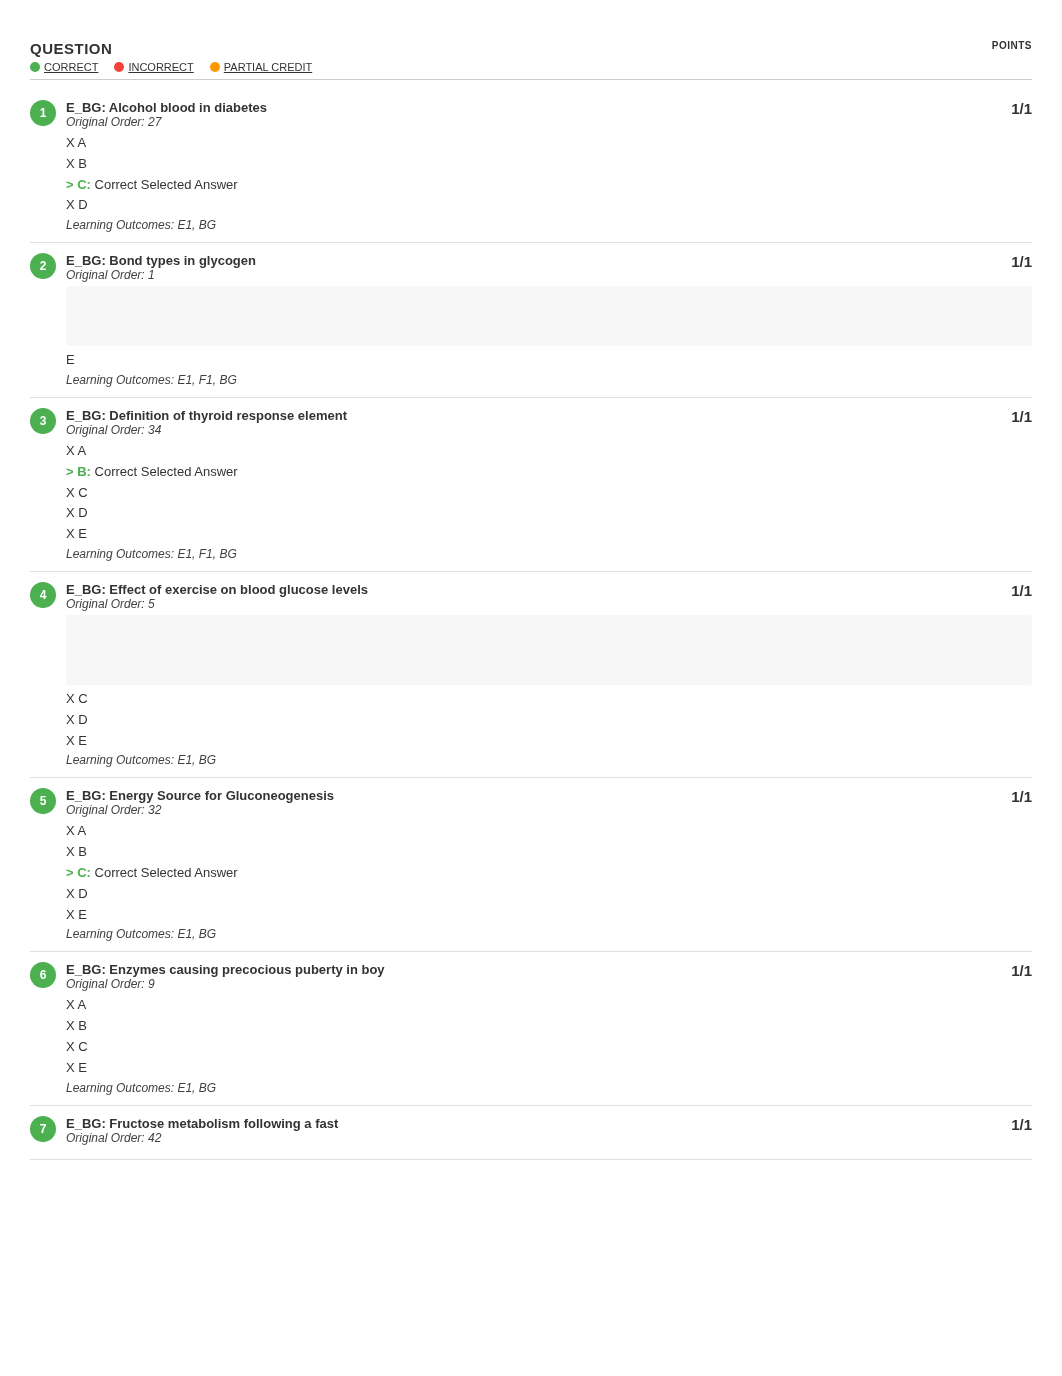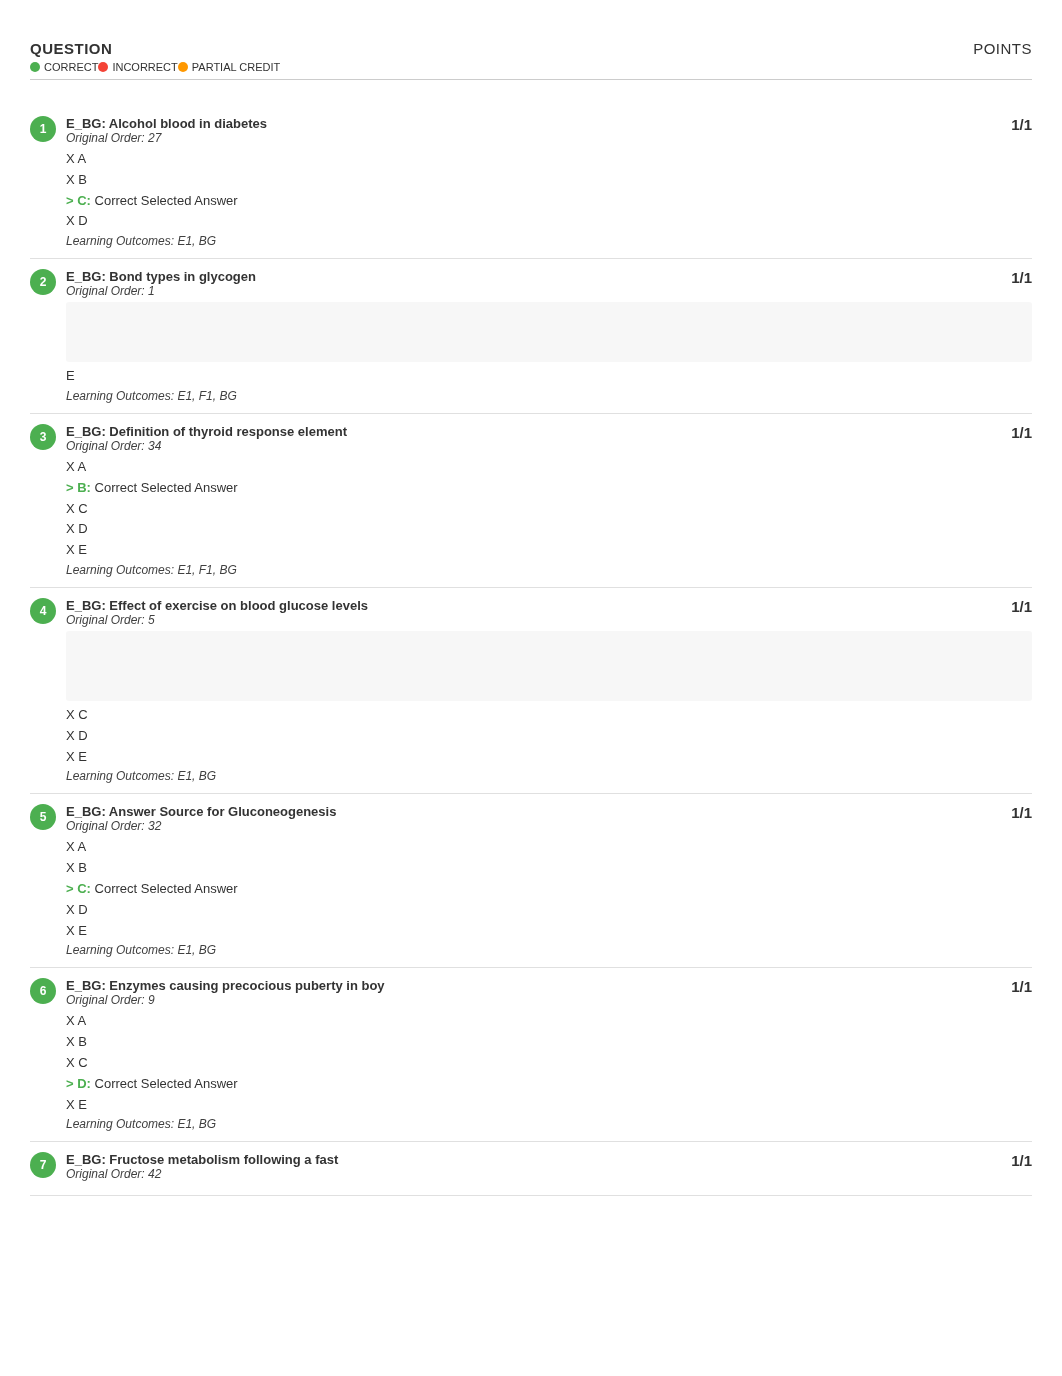--- a/index.html
+++ b/index.html
@@ -12,54 +12,56 @@
     }
     .page {
       padding: 40px 30px;
     }
     .header-row {
       display: flex;
       justify-content: space-between;
       align-items: flex-start;
       border-bottom: 1px solid #ccc;
       padding-bottom: 6px;
-      margin-bottom: 26px;
+      margin-bottom: 10px;
     }
     .header-left {
       display: flex;
       flex-direction: column;
     }
     .header-title {
       font-weight: bold;
       font-size: 15px;
       letter-spacing: 0.5px;
     }
     .legend {
       display: flex;
       align-items: flex-end;
+      gap: 16px;
       margin-top: 4px;
       font-size: 11px;
+      text-decoration: underline;
     }
     .legend-item {
       display: flex;
       align-items: center;
       gap: 4px;
     }
     .legend-dot {
       width: 10px;
       height: 10px;
       border-radius: 50%;
       display: inline-block;
     }
     .dot-correct { background: #4caf50; }
     .dot-incorrect { background: #f44336; }
     .dot-partial { background: #ff9800; }
     .header-points {
-      font-weight: normal;
-      font-size: 15px;
+      font-weight: bold;
+      font-size: 10px;
       letter-spacing: 0.5px;
     }
     .question-block {
       border-bottom: 1px solid #e0e0e0;
       padding: 10px 0 10px 0;
     }
     .question-header {
       display: flex;
       align-items: flex-start;
       justify-content: space-between;
@@ -223,21 +225,21 @@
           <div class="answer-line"><span>X D</span></div>
           <div class="answer-line"><span>X E</span></div>
         </div>
         <div class="q-outcomes">Learning Outcomes: E1, BG</div>
       </div>
       <div class="question-block">
         <div class="question-header">
           <div class="question-left">
             <div class="q-badge badge-correct">5</div>
             <div class="q-title-block">
-              <div class="q-title">E_BG: Answer Source for Gluconeogenesis</div>
+              <div class="q-title">E_BG: Energy Source for Gluconeogenesis</div>
               <div class="q-order">Original Order: 32</div>
             </div>
           </div>
           <div class="q-points">1/1</div>
         </div>
         <div class="q-answers">
           <div class="answer-line"><span>X A</span></div>
           <div class="answer-line"><span>X B</span></div>
           <div class="answer-line"><span style="color:#4caf50; font-weight:bold;">&gt; C: </span><span>Correct Selected Answer</span></div>
           <div class="answer-line"><span>X D</span></div>
@@ -253,21 +255,20 @@
               <div class="q-title">E_BG: Enzymes causing precocious puberty in boy</div>
               <div class="q-order">Original Order: 9</div>
             </div>
           </div>
           <div class="q-points">1/1</div>
         </div>
         <div class="q-answers">
           <div class="answer-line"><span>X A</span></div>
           <div class="answer-line"><span>X B</span></div>
           <div class="answer-line"><span>X C</span></div>
-          <div class="answer-line"><span style="color:#4caf50; font-weight:bold;">&gt; D: </span><span>Correct Selected Answer</span></div>
           <div class="answer-line"><span>X E</span></div>
         </div>
         <div class="q-outcomes">Learning Outcomes: E1, BG</div>
       </div>
       <div class="question-block">
         <div class="question-header">
           <div class="question-left">
             <div class="q-badge badge-correct">7</div>
             <div class="q-title-block">
               <div class="q-title">E_BG: Fructose metabolism following a fast</div>

